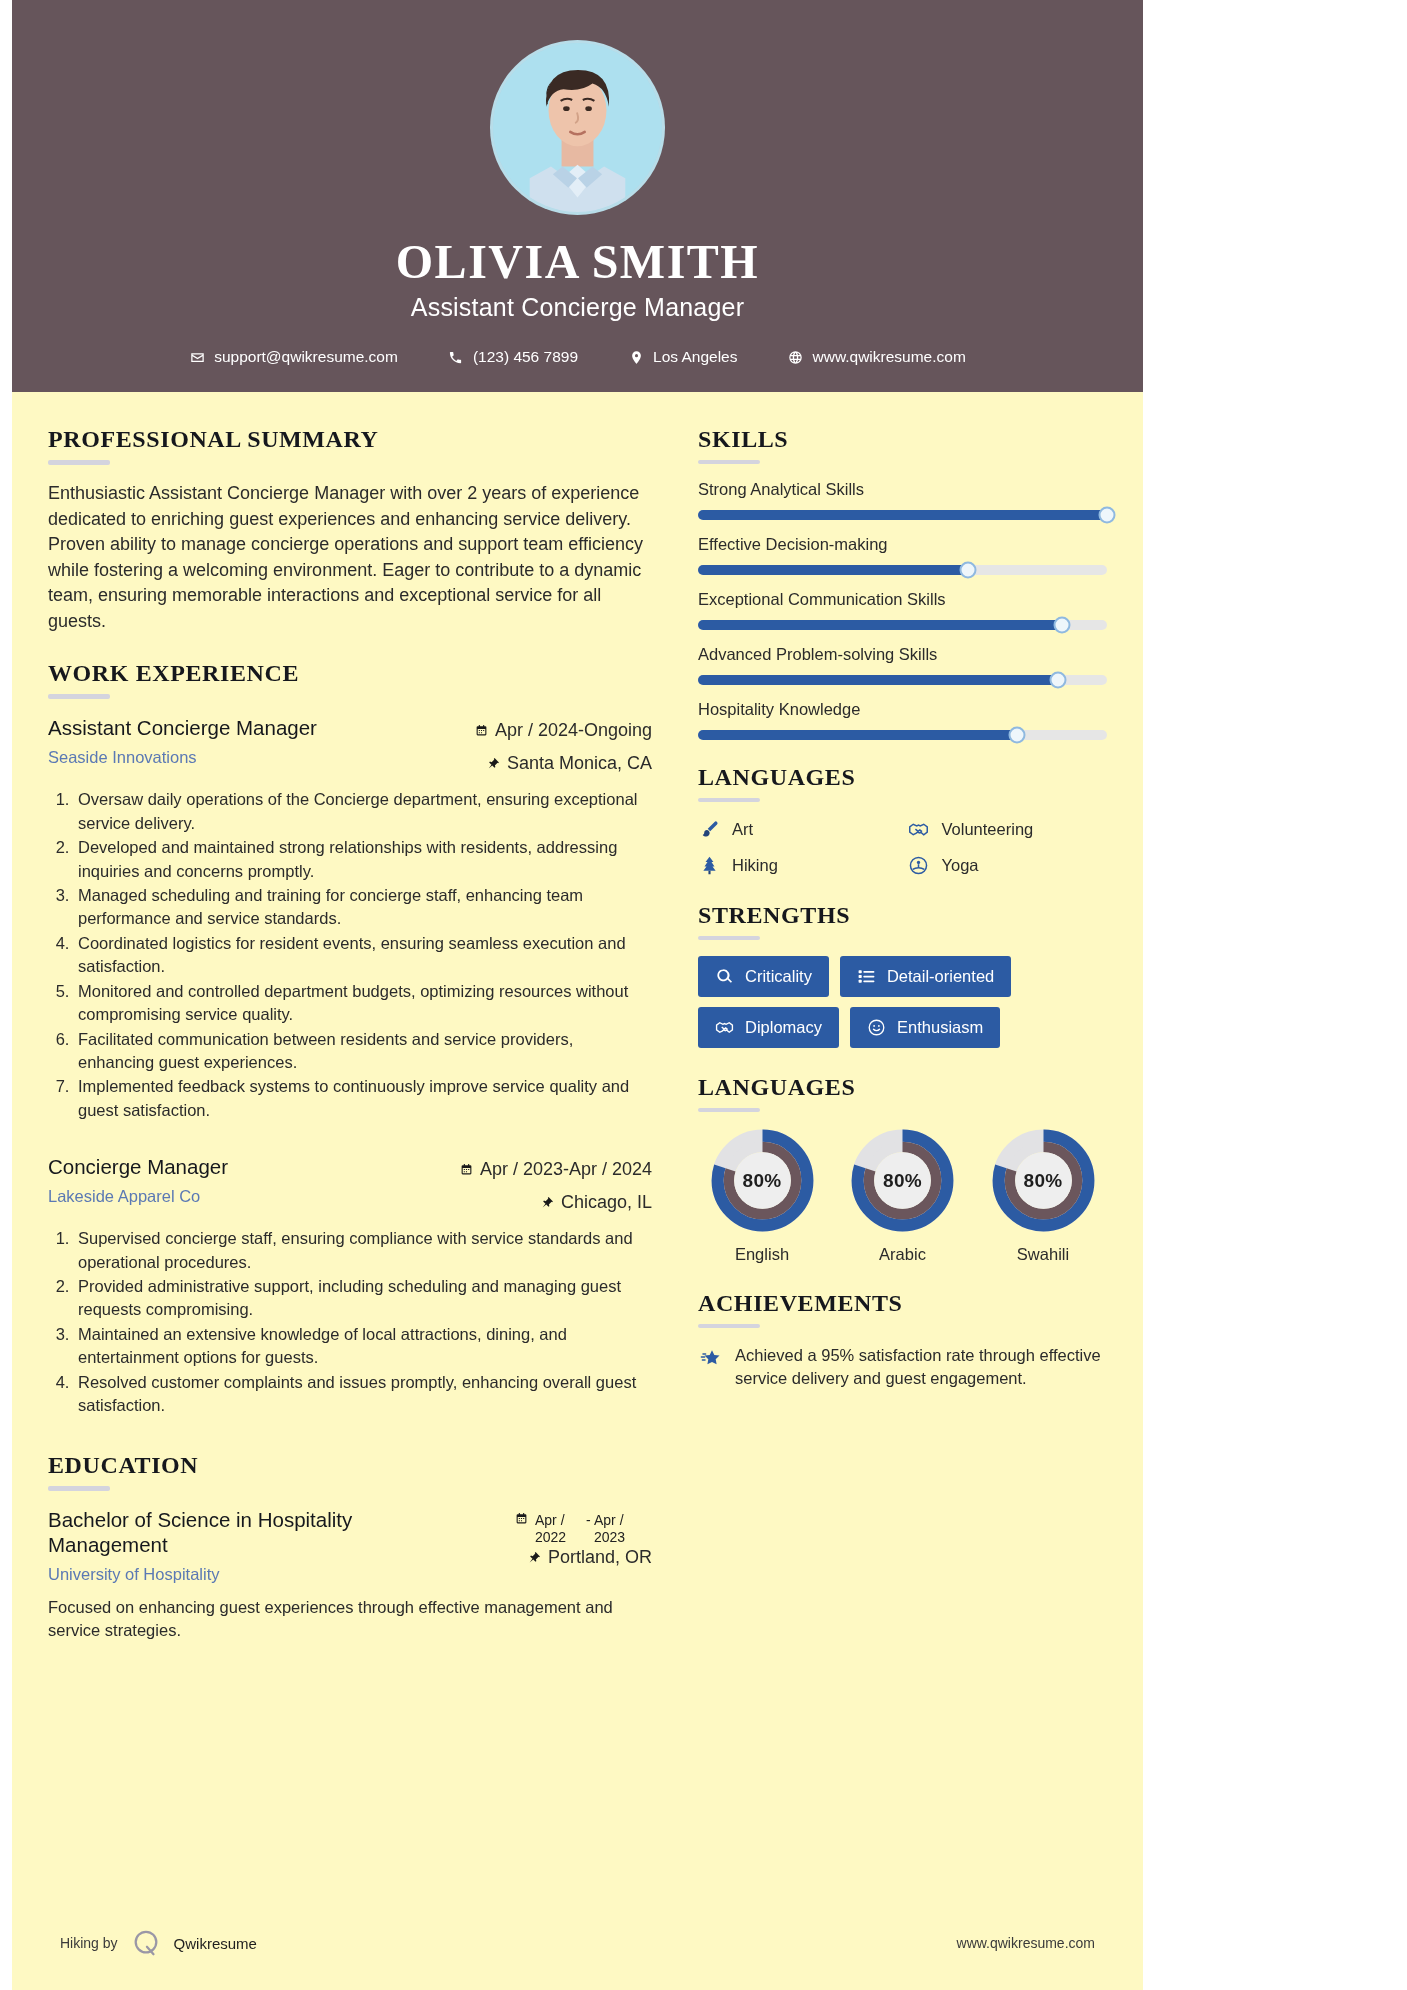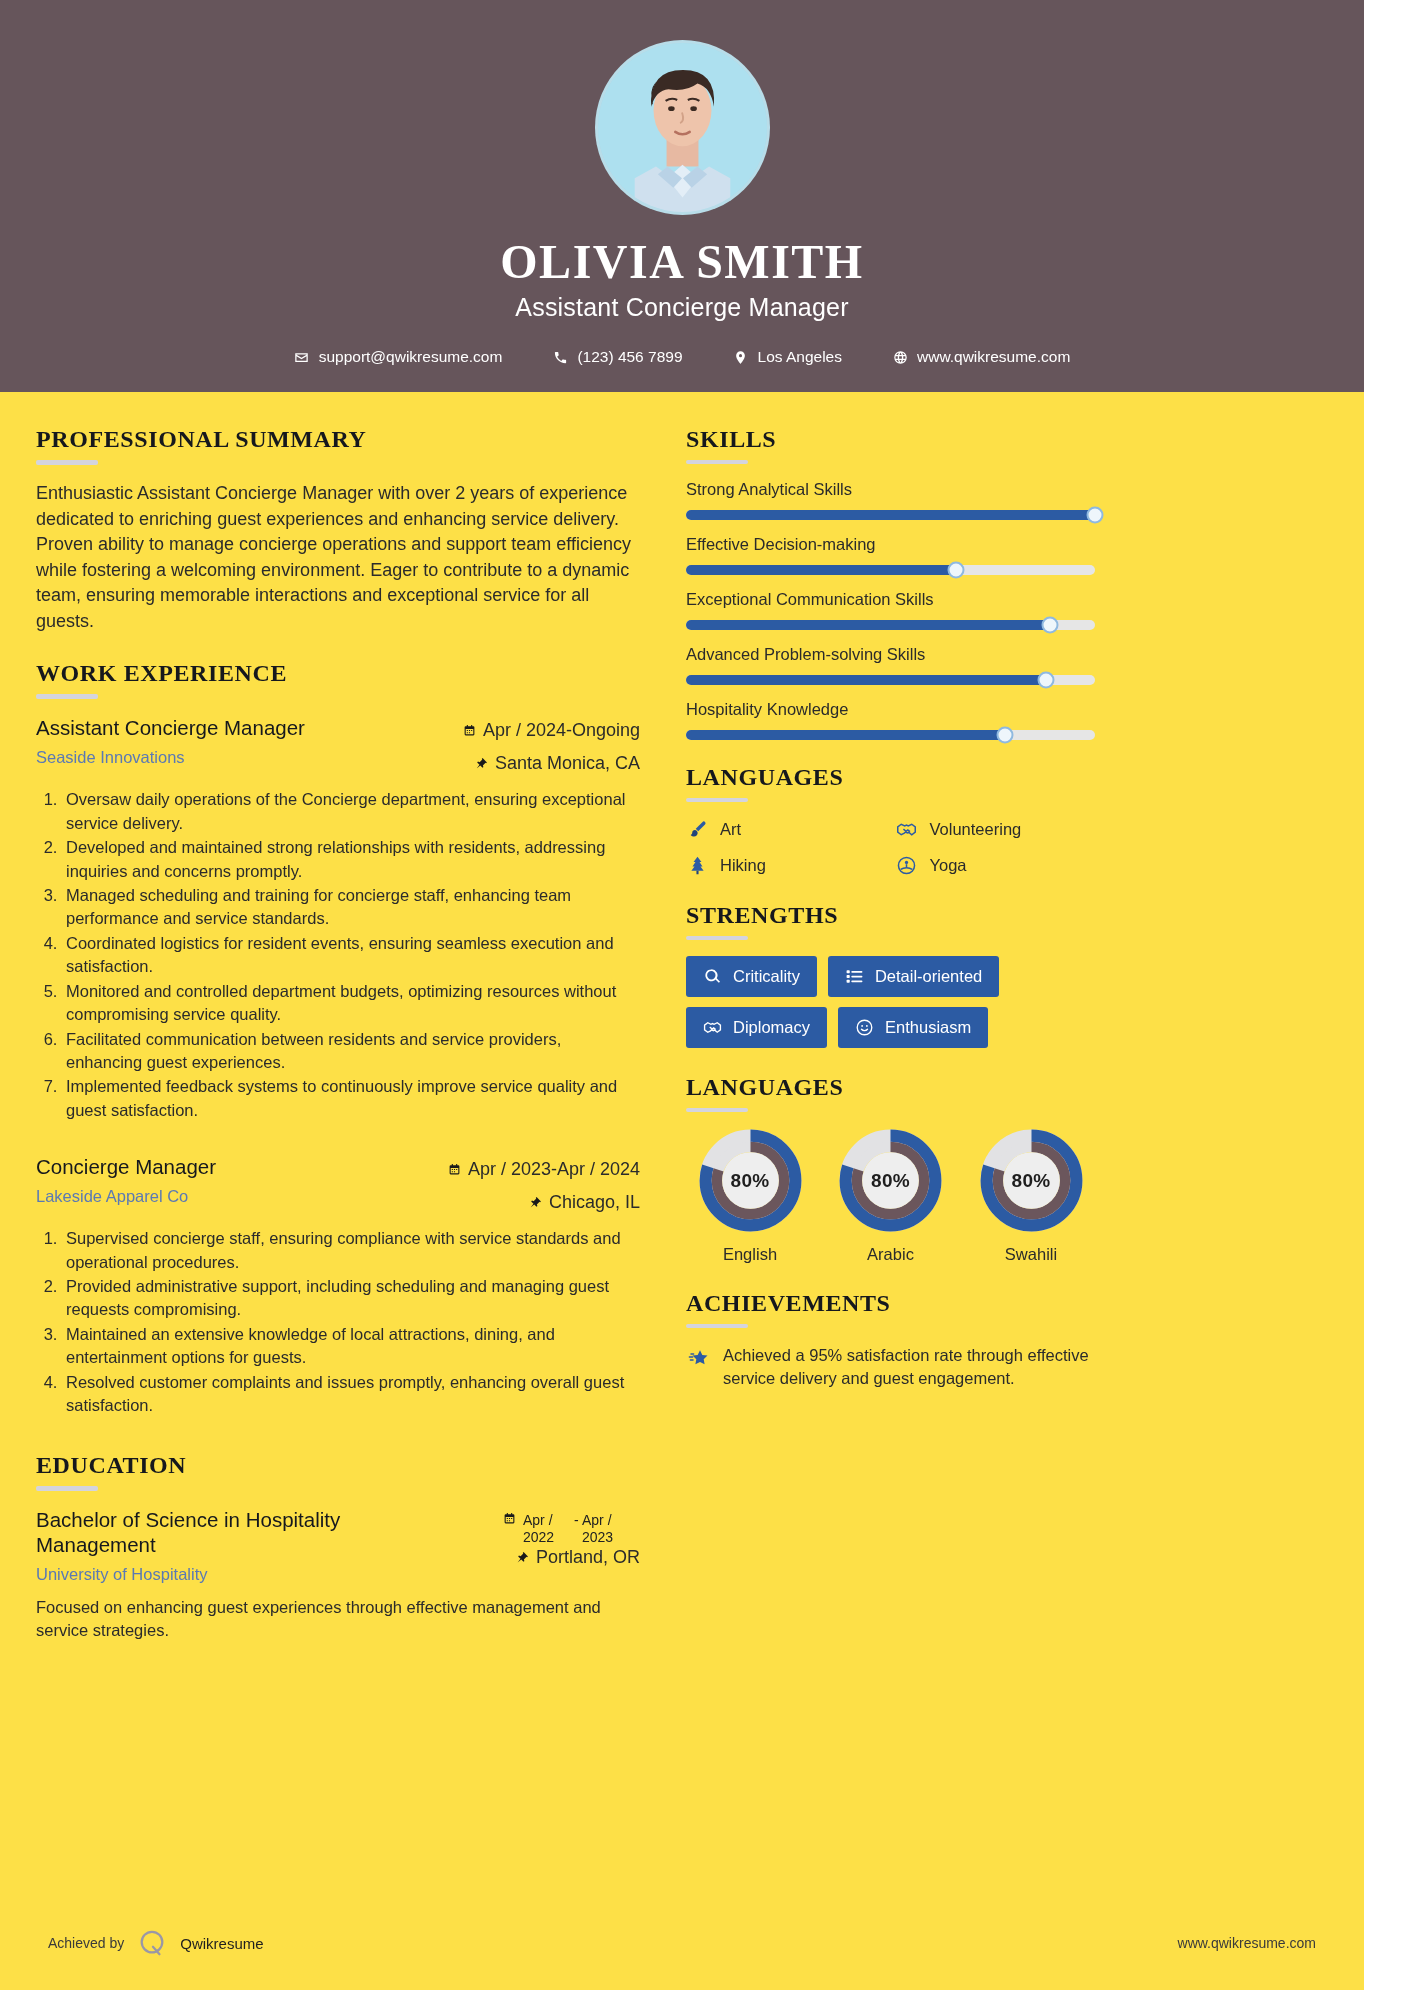--- a/index.html
+++ b/index.html
@@ -2,21 +2,21 @@
 <html><head>
 <meta charset="utf-8">
 <style>
   * { box-sizing: border-box; margin: 0; padding: 0; }
   html, body { width: 1407px; }
   body {
     font-family: "Liberation Sans", sans-serif;
     background: #ffffff;
     color: #222222;
   }
-  .page { width: 1364px; min-height: 1990px; position: relative; background: #fde047; }
+  .page { width: 1131px; min-height: 1990px; position: relative; background: #fef9c3; margin-left: 12px; }
 
   
   .header {
     background: #66555b;
     height: 392px;
     padding-top: 40px;
     text-align: center;
     color: #ffffff;
     position: relative;
   }
@@ -546,21 +546,21 @@
           </span>
           <span class="at">Achieved a 95% satisfaction rate through effective service delivery and guest engagement.</span>
         </div>
       </div>
 
     </div>
   </div>
 
   <div class="footer">
     <div class="powered">
-      <span>Achieved by</span>
+      <span>Hiking by</span>
       <span class="qlogo">
         <svg viewBox="0 0 32 32">
             <circle cx="16" cy="15" r="11" fill="none" stroke="#9a97a6" stroke-width="2.4"></circle>
             <path d="M17 20l7 8" stroke="#9a97a6" stroke-width="2.4" stroke-linecap="round"></path>
           </svg>
       </span>
       <a class="brand-link">Qwikresume</a>
     </div>
     <div class="footer-url">www.qwikresume.com</div>
   </div>

